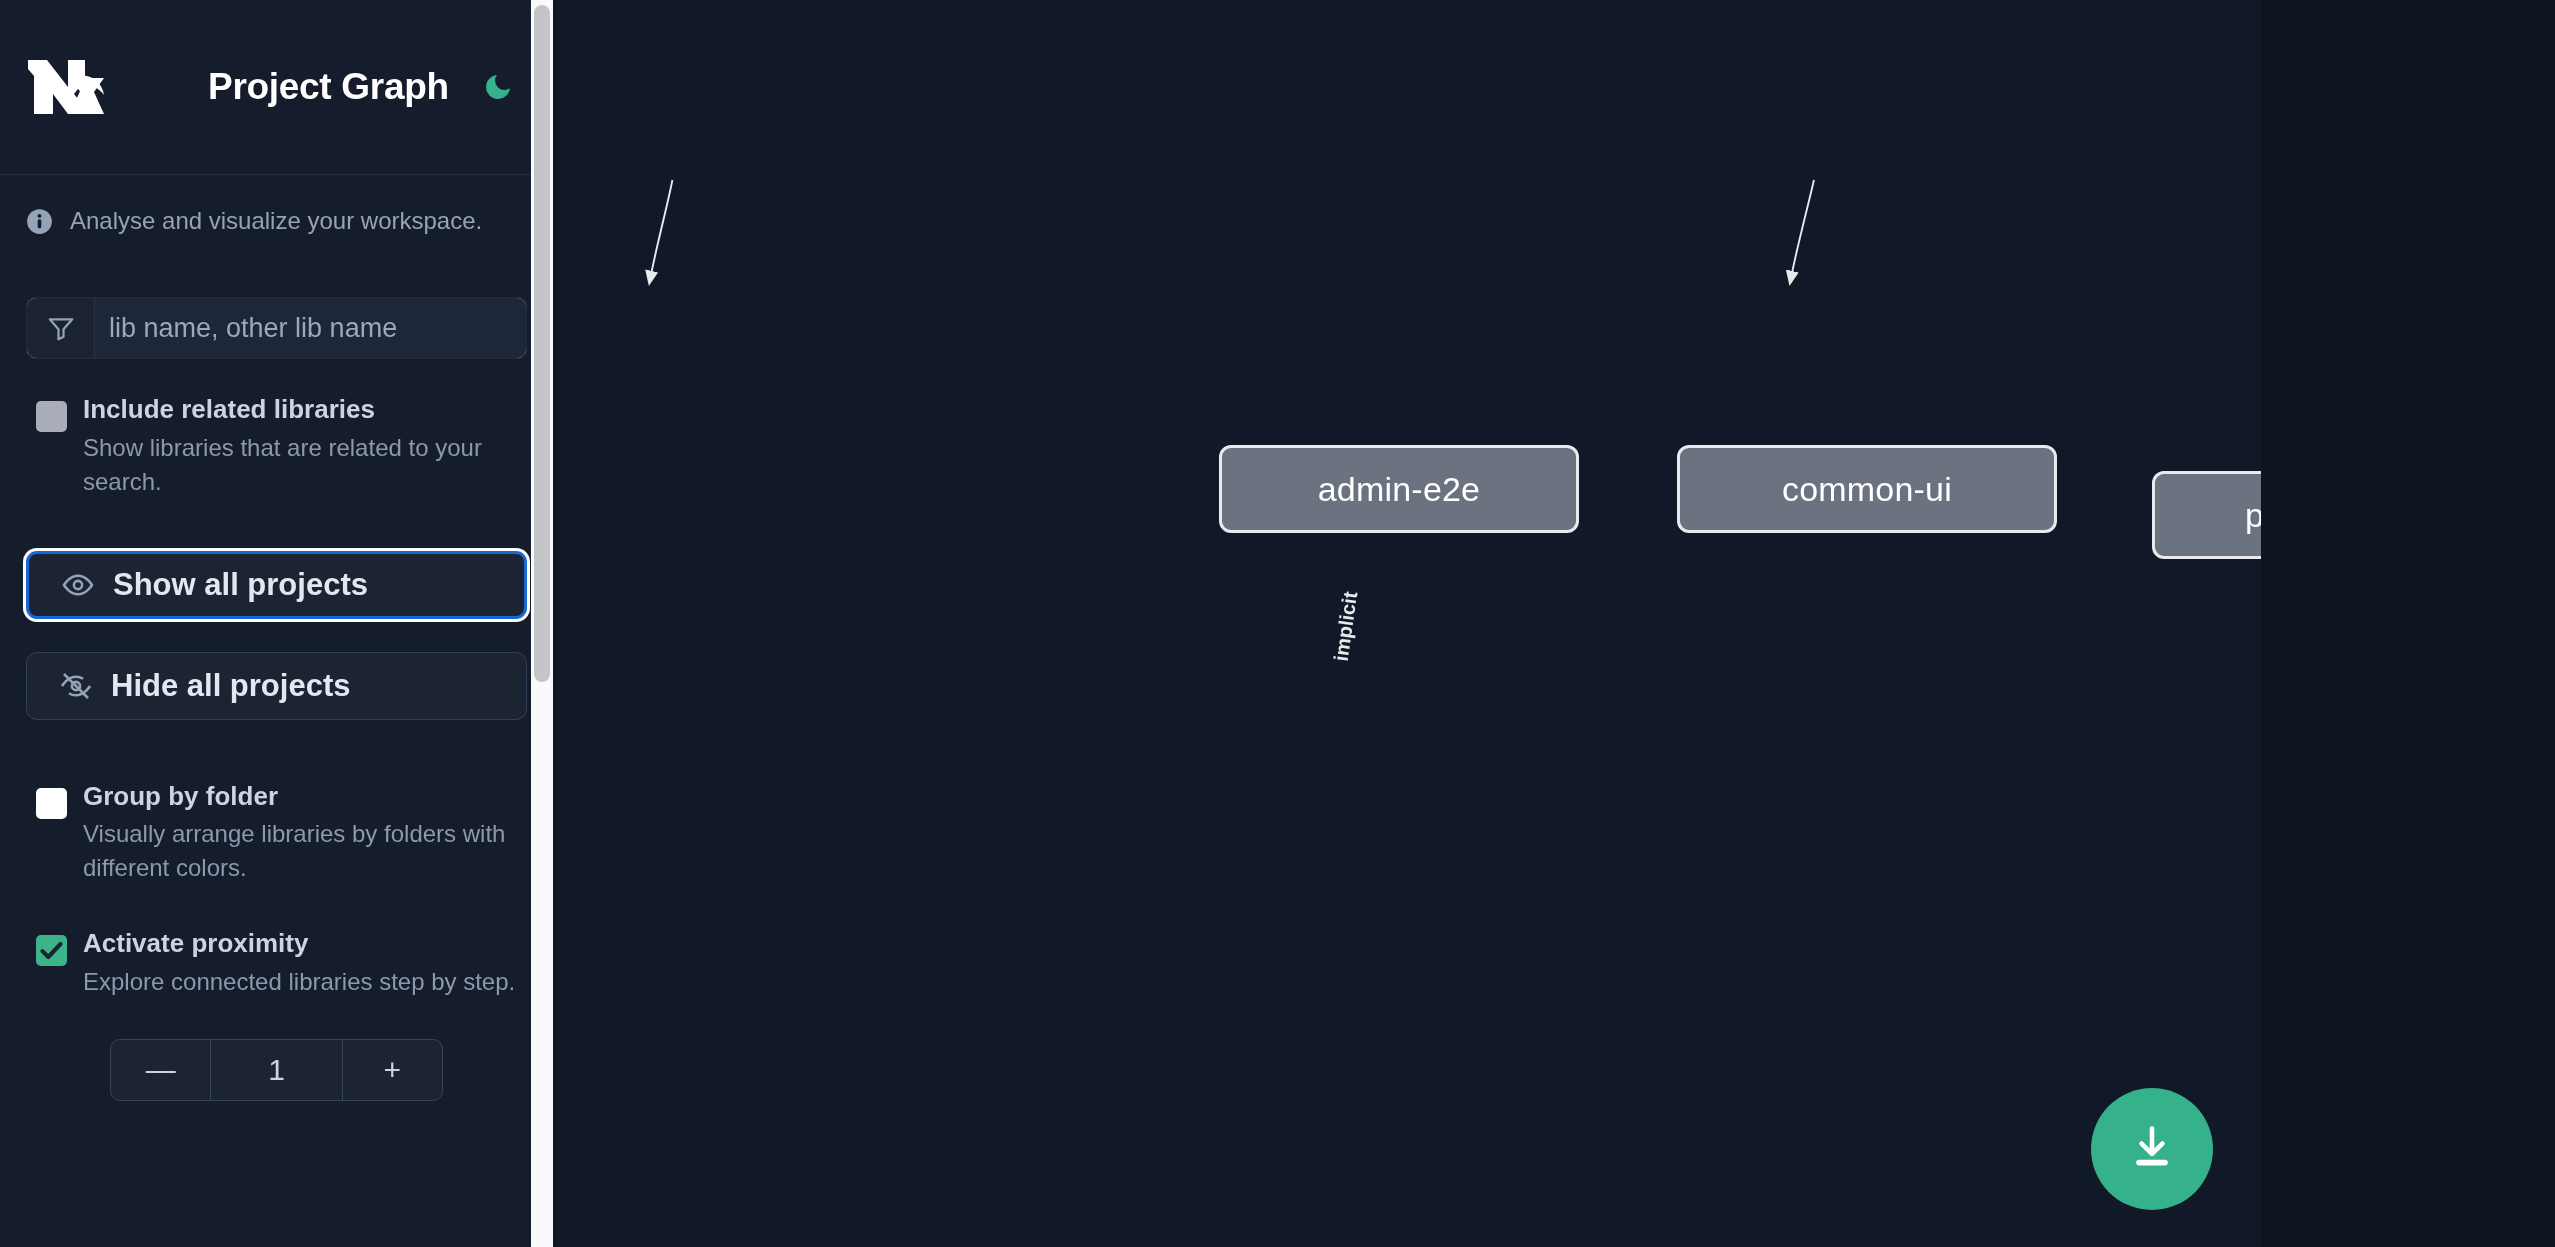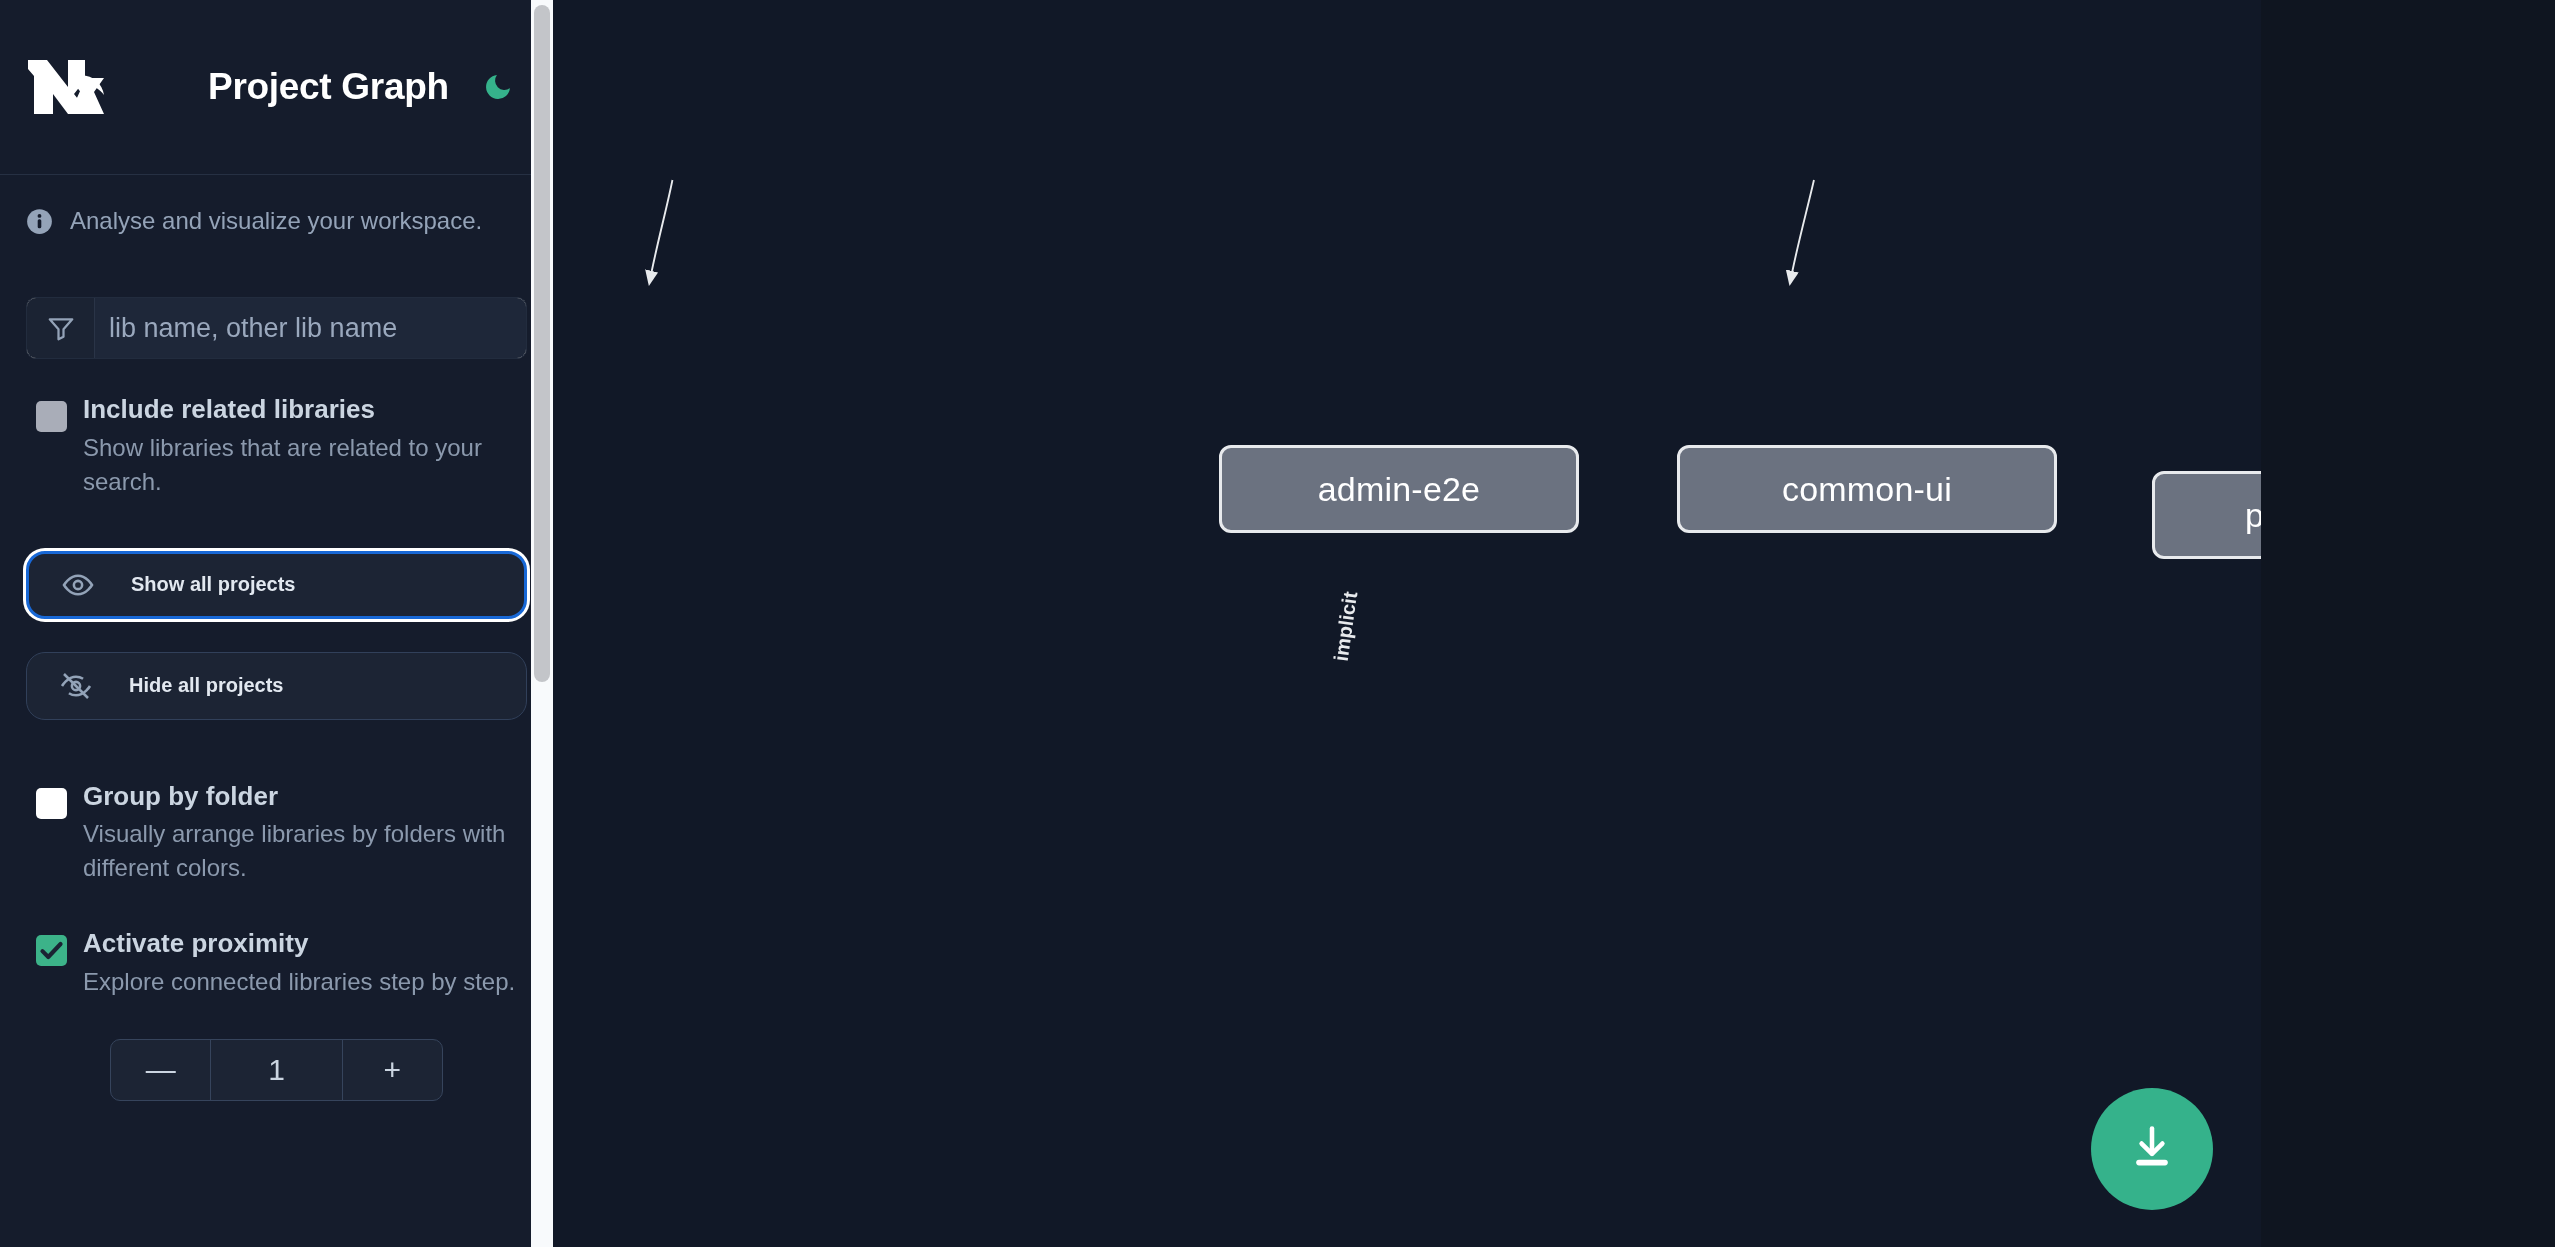--- a/index.html
+++ b/index.html
@@ -106,27 +106,27 @@
     font-size: 24px;
     line-height: 1.42;
     margin-top: 5px;
     max-width: 450px;
   }
 
   .proj-btn {
     margin: 0 26px;
     height: 68px;
     display: flex; align-items: center;
-    gap: 34px;
+    gap: 16px;
     padding-left: 30px;
     background: #1c2434;
     border: 1px solid #31405a;
-    border-radius: 19px;
+    border-radius: 11px;
     color: #e2e8f0;
-    font-size: 20px;
+    font-size: 31px;
     font-weight: 600;
     cursor: pointer;
   }
   .proj-btn.focused {
     border: 3px solid #1868d6;
     box-shadow: 0 0 0 3px #ffffff;
   }
   .proj-btn .b-icon { width: 38px; height: 38px; flex: 0 0 38px; display:flex; align-items:center; justify-content:center;}
 
   .stepper {

